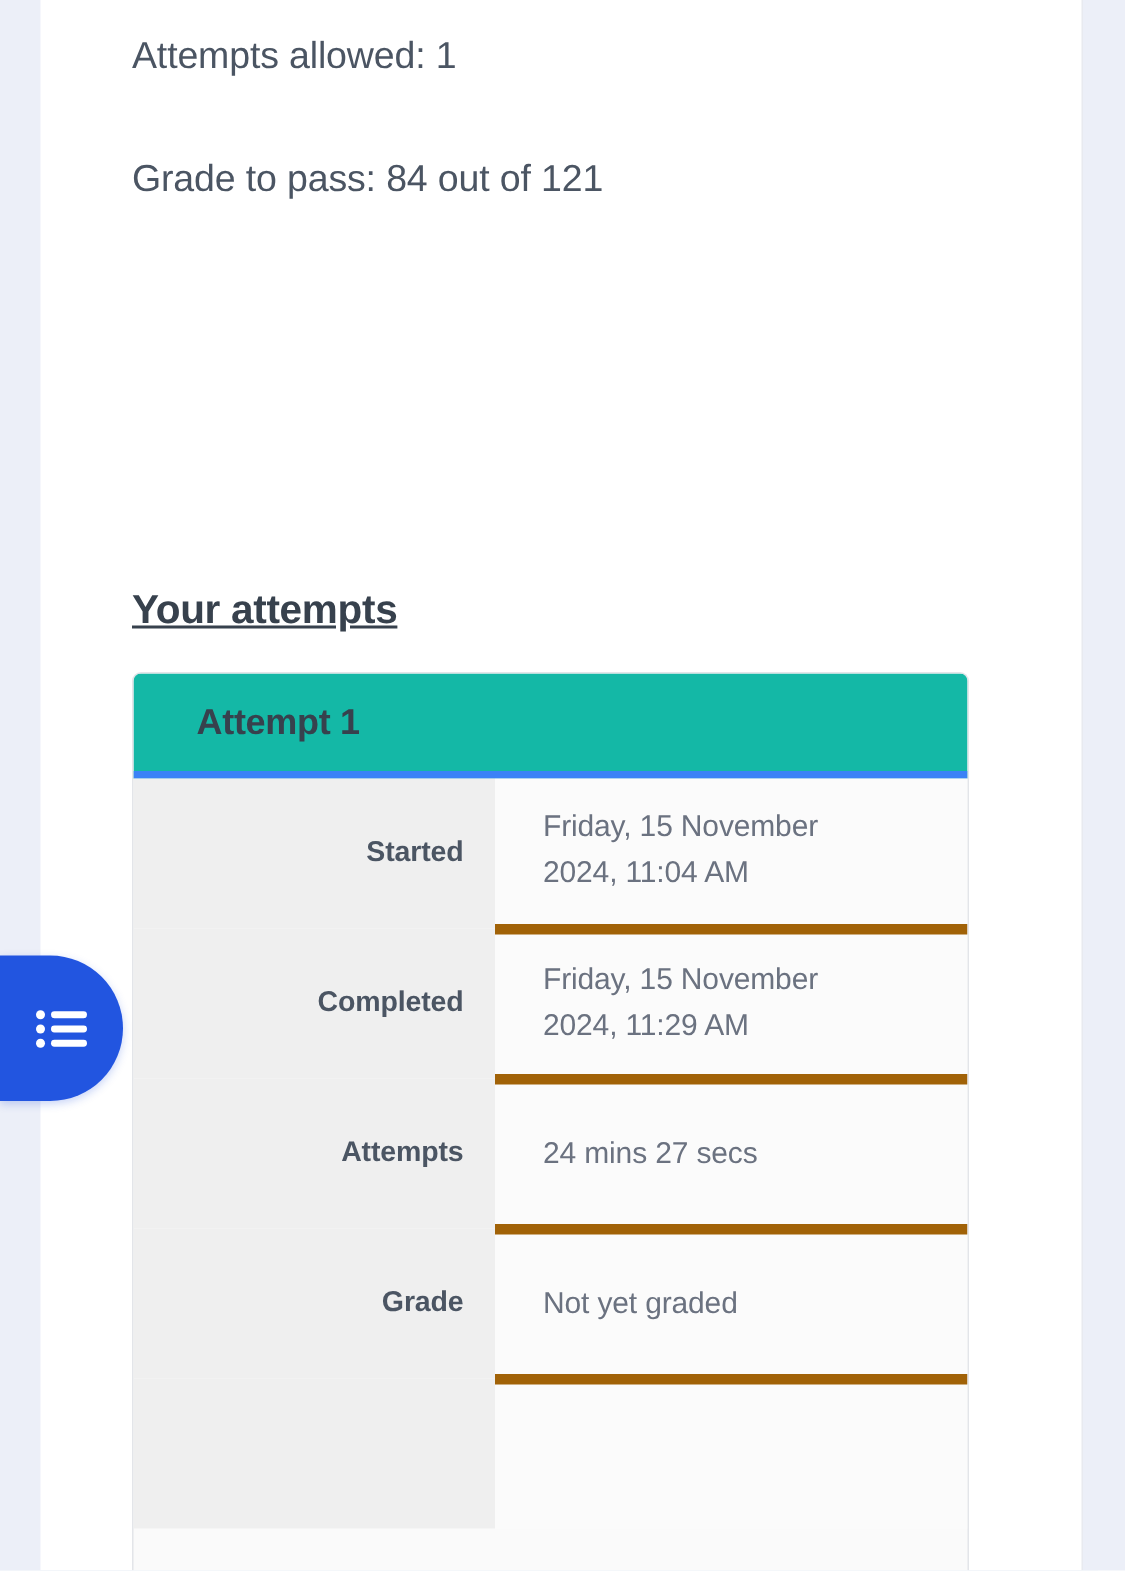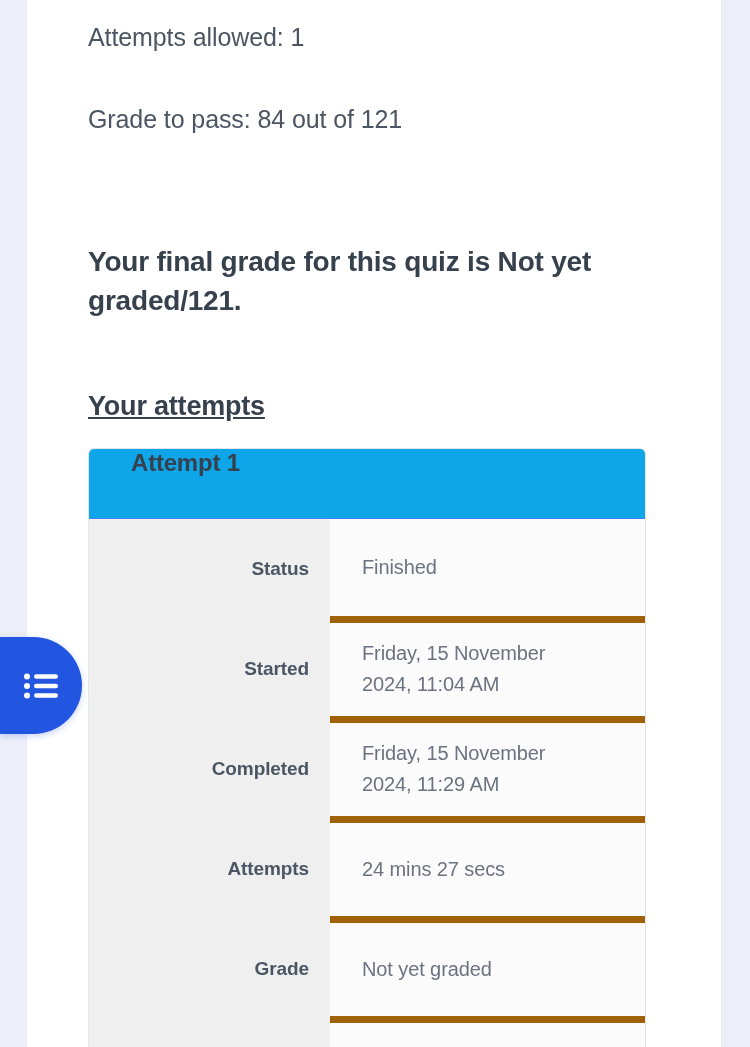--- a/index.html
+++ b/index.html
@@ -84,25 +84,25 @@
     height: 600px;
     border: 1px solid #e3e5e9;
     border-bottom: none;
     border-radius: 6px 6px 0 0;
     background: #fafafa;
     box-sizing: border-box;
     overflow: hidden;
   }
   #attempt-card-header {
     height: 70px;
-    background: #0ea5e9;
-    border-bottom: 1px solid #3b82f6;
+    background: #14b8a6;
+    border-bottom: 5px solid #3b82f6;
     box-sizing: border-box;
     display: flex;
-    align-items: flex-start;
+    align-items: center;
     padding-left: 42px;
   }
   #attempt-card-title {
     font-size: 24px;
     font-weight: bold;
     color: #37414d;
     letter-spacing: -0.2px;
   }
 
   #attempt-table {
@@ -166,38 +166,31 @@
 <body>
 
 <div id="viewport">
 
   <div id="content-sheet">
 
     <div id="info-attempts" class="info-line">Attempts allowed: 1</div>
 
     <div id="info-gradepass" class="info-line">Grade to pass: 84 out of 121</div>
 
-    <div id="final-grade-heading">Your final grade for this quiz is Not yet graded/121.</div>
 
     <div id="attempts-heading">Your attempts</div>
 
     <div id="attempt-card">
 
       <div id="attempt-card-header">
         <span id="attempt-card-title">Attempt 1</span>
       </div>
 
       <table id="attempt-table">
         <tbody>
-          <tr class="row-1">
-            <th>Status</th>
-            <td>
-              <span class="cell-line">Finished</span>
-            </td>
-          </tr>
           <tr class="row-2">
             <th>Started</th>
             <td>
               <span class="cell-line">Friday, 15 November</span>
               <span class="cell-line">2024, 11:04 AM</span>
             </td>
           </tr>
           <tr class="row-2">
             <th>Completed</th>
             <td>

